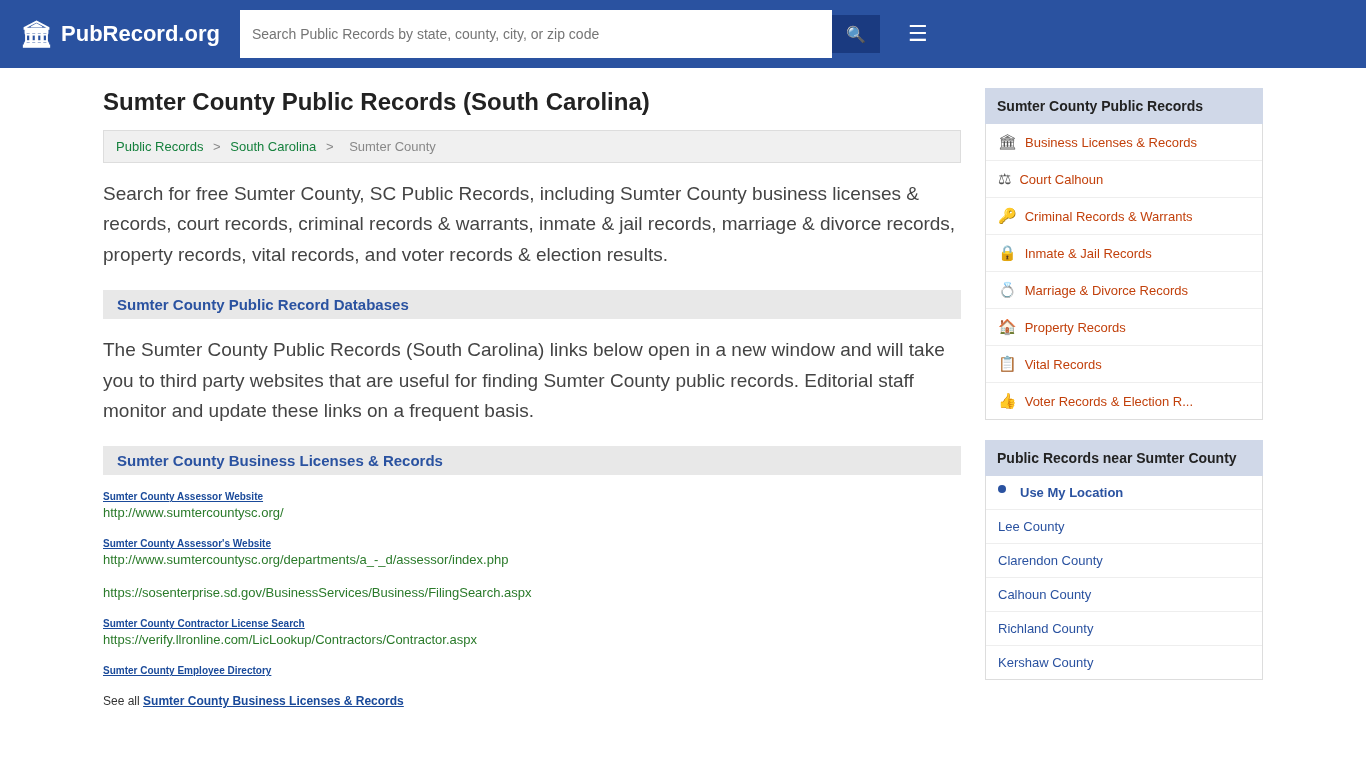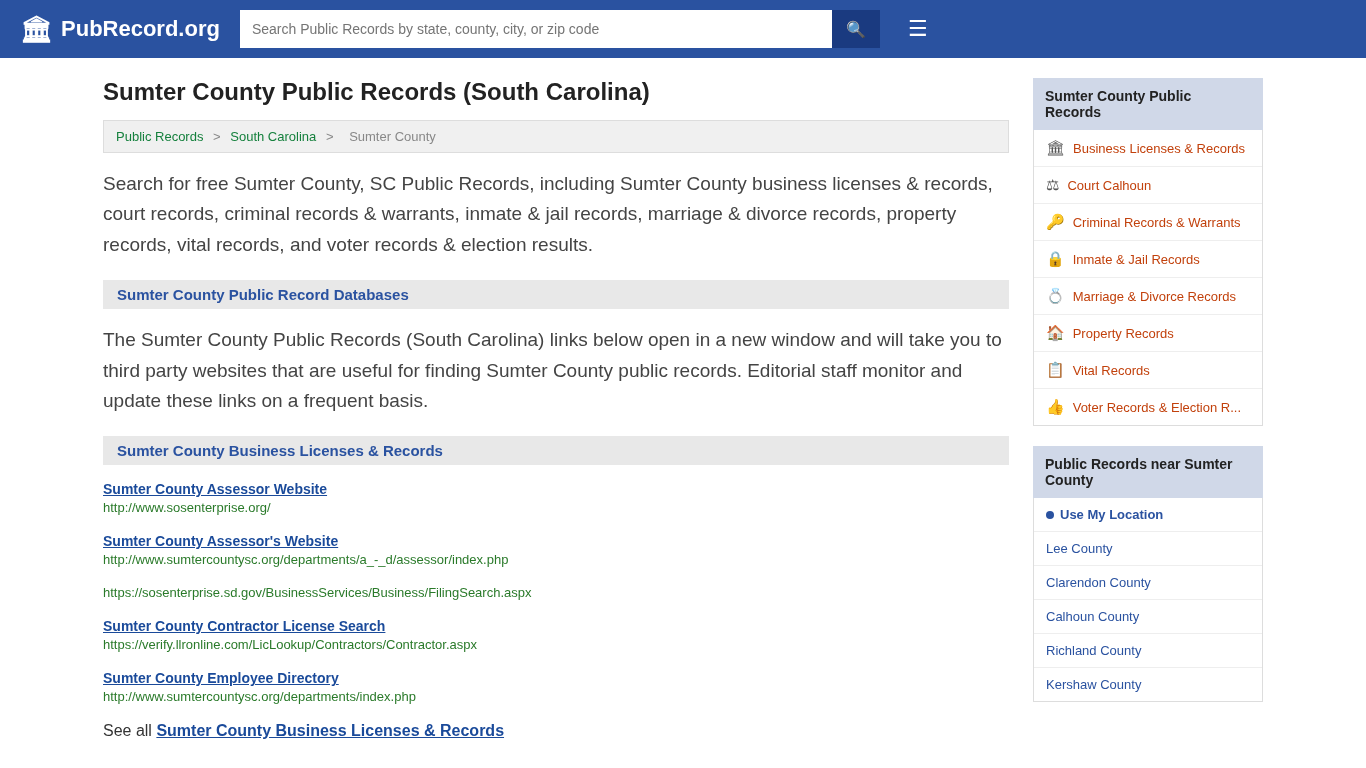--- a/index.html
+++ b/index.html
@@ -31,21 +31,21 @@
       display: flex;
       align-items: center;
       max-width: 640px;
     }
     .search-bar input {
       flex: 1;
       padding: 8px 12px;
       font-size: 14px;
       border: none;
       outline: none;
-      height: 38px;
+      height: 48px;
     }
     .search-btn {
       background: #1a3a80;
       border: none;
       color: #fff;
       padding: 0 14px;
       height: 38px;
       cursor: pointer;
       font-size: 16px;
     }
@@ -63,21 +63,21 @@
       max-width: 1200px;
       margin: 0 auto;
       padding: 20px 20px;
       display: flex;
       gap: 24px;
     }
     .content {
       flex: 1;
     }
     .sidebar {
-      width: 230px;
+      width: 278px;
       flex-shrink: 0;
     }
 
     
     .page-title {
       font-size: 24px;
       font-weight: bold;
       color: #222;
       margin-bottom: 14px;
     }
@@ -111,37 +111,37 @@
       color: #2a52a0;
       margin-bottom: 16px;
       border-left: none;
     }
 
     
     .record-entry {
       margin-bottom: 18px;
     }
     .record-title {
-      font-size: 14px;
+      font-size: 10px;
       font-weight: bold;
       color: #1a4a9a;
       text-decoration: underline;
       cursor: pointer;
       display: block;
       margin-bottom: 3px;
     }
     .record-url {
       font-size: 13px;
       color: #2a7a2a;
       text-decoration: none;
       display: block;
     }
 
     .see-all {
-      font-size: 16px;
+      font-size: 12px;
       color: #333;
       margin-top: 8px;
     }
     .see-all a {
       color: #1a4a9a;
       font-weight: bold;
       text-decoration: underline;
     }
 
     
@@ -189,22 +189,21 @@
       font-size: 13px;
       cursor: pointer;
     }
     .nearby-list li a {
       color: #2a52a0;
       text-decoration: none;
     }
     .nearby-list li:last-child { border-bottom: none; }
     .use-location {
       display: flex;
-      align-items: center;
-      gap: 6px;
+      gap: 14px;
       color: #2a52a0 !important;
       font-weight: bold;
     }
     .location-dot {
       width: 8px;
       height: 8px;
       background: #2a52a0;
       border-radius: 50%;
       display: inline-block;
     }
@@ -245,36 +244,35 @@
 
     <p class="description">Search for free Sumter County, SC Public Records, including Sumter County business licenses &amp; records, court records, criminal records &amp; warrants, inmate &amp; jail records, marriage &amp; divorce records, property records, vital records, and voter records &amp; election results.</p>
 
     <div class="section-header">Sumter County Public Record Databases</div>
     <p class="description">The Sumter County Public Records (South Carolina) links below open in a new window and will take you to third party websites that are useful for finding Sumter County public records. Editorial staff monitor and update these links on a frequent basis.</p>
 
     <div class="section-header">Sumter County Business Licenses &amp; Records</div>
 
     <div class="record-entry">
       <a class="record-title">Sumter County Assessor Website</a>
-      <a class="record-url">http://www.sosenterprise.org/</a>
+      <a class="record-url">http://www.sumtercountysc.org/</a>
     </div>
     <div class="record-entry">
       <a class="record-title">Sumter County Assessor's Website</a>
       <a class="record-url">http://www.sumtercountysc.org/departments/a_-_d/assessor/index.php</a>
     </div>
     <div class="record-entry">
       <a class="record-url">https://sosenterprise.sd.gov/BusinessServices/Business/FilingSearch.aspx</a>
     </div>
     <div class="record-entry">
       <a class="record-title">Sumter County Contractor License Search</a>
       <a class="record-url">https://verify.llronline.com/LicLookup/Contractors/Contractor.aspx</a>
     </div>
     <div class="record-entry">
       <a class="record-title">Sumter County Employee Directory</a>
-      <a class="record-url">http://www.sumtercountysc.org/departments/index.php</a>
     </div>
 
     <p class="see-all">
       <span>See all</span>
       <a>Sumter County Business Licenses &amp; Records</a>
     </p>
   </div>
 
   <aside class="sidebar">
 

